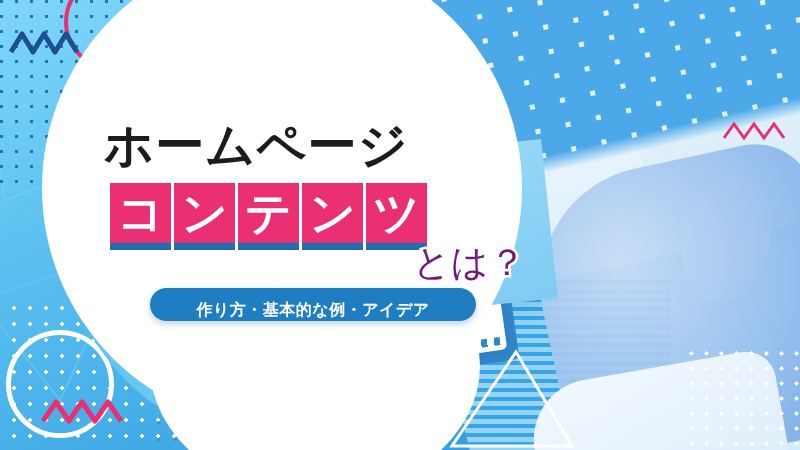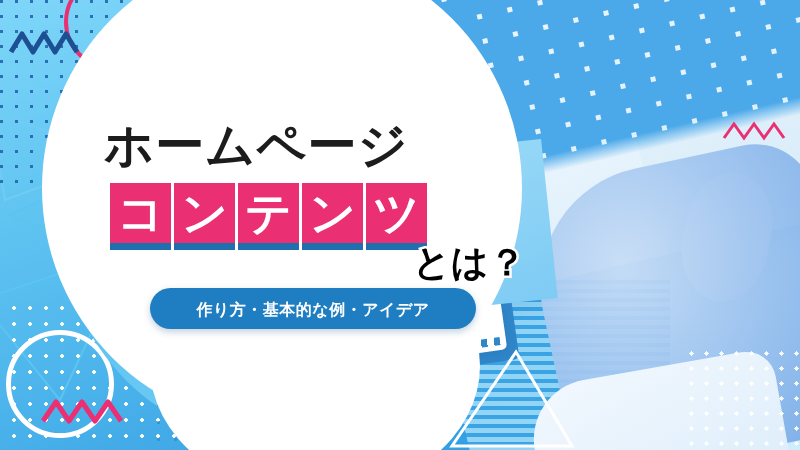--- a/index.html
+++ b/index.html
@@ -182,27 +182,27 @@
   }
   .boxrow{position:absolute;left:110px;top:183px;display:flex;gap:3px;}
   .kbox{
     position:relative;width:61px;height:60px;background:#ea2f72;
     display:flex;align-items:center;justify-content:center;
     color:#ffffff;font-size:46px;font-weight:bold;line-height:1;
     box-shadow:0 7px 0 #1f6fae;
   }
   .toha{
     position:absolute;left:413px;top:244px;
-    font-size:37px;font-weight:bold;color:#000000;
+    font-size:37px;font-weight:normal;color:#701a75;
     -webkit-text-stroke:5px #ffffff;paint-order:stroke fill;
     white-space:nowrap;line-height:1;
   }
   .pill{
     position:absolute;left:150px;top:288px;width:298px;
-    background:#1f7ec2;border-radius:26px;padding:10px 14px 8px;
+    background:#1f7ec2;border-radius:26px;padding:10px 14px 0;
     text-align:center;color:#ffffff;font-size:16px;font-weight:bold;
     line-height:1.45;letter-spacing:.5px;
     box-shadow:0 3px 7px rgba(20,70,120,.25);
   }
   .pill div{white-space:nowrap;}
 </style>
 </head>
 <body>
 
 <div id="stage">

